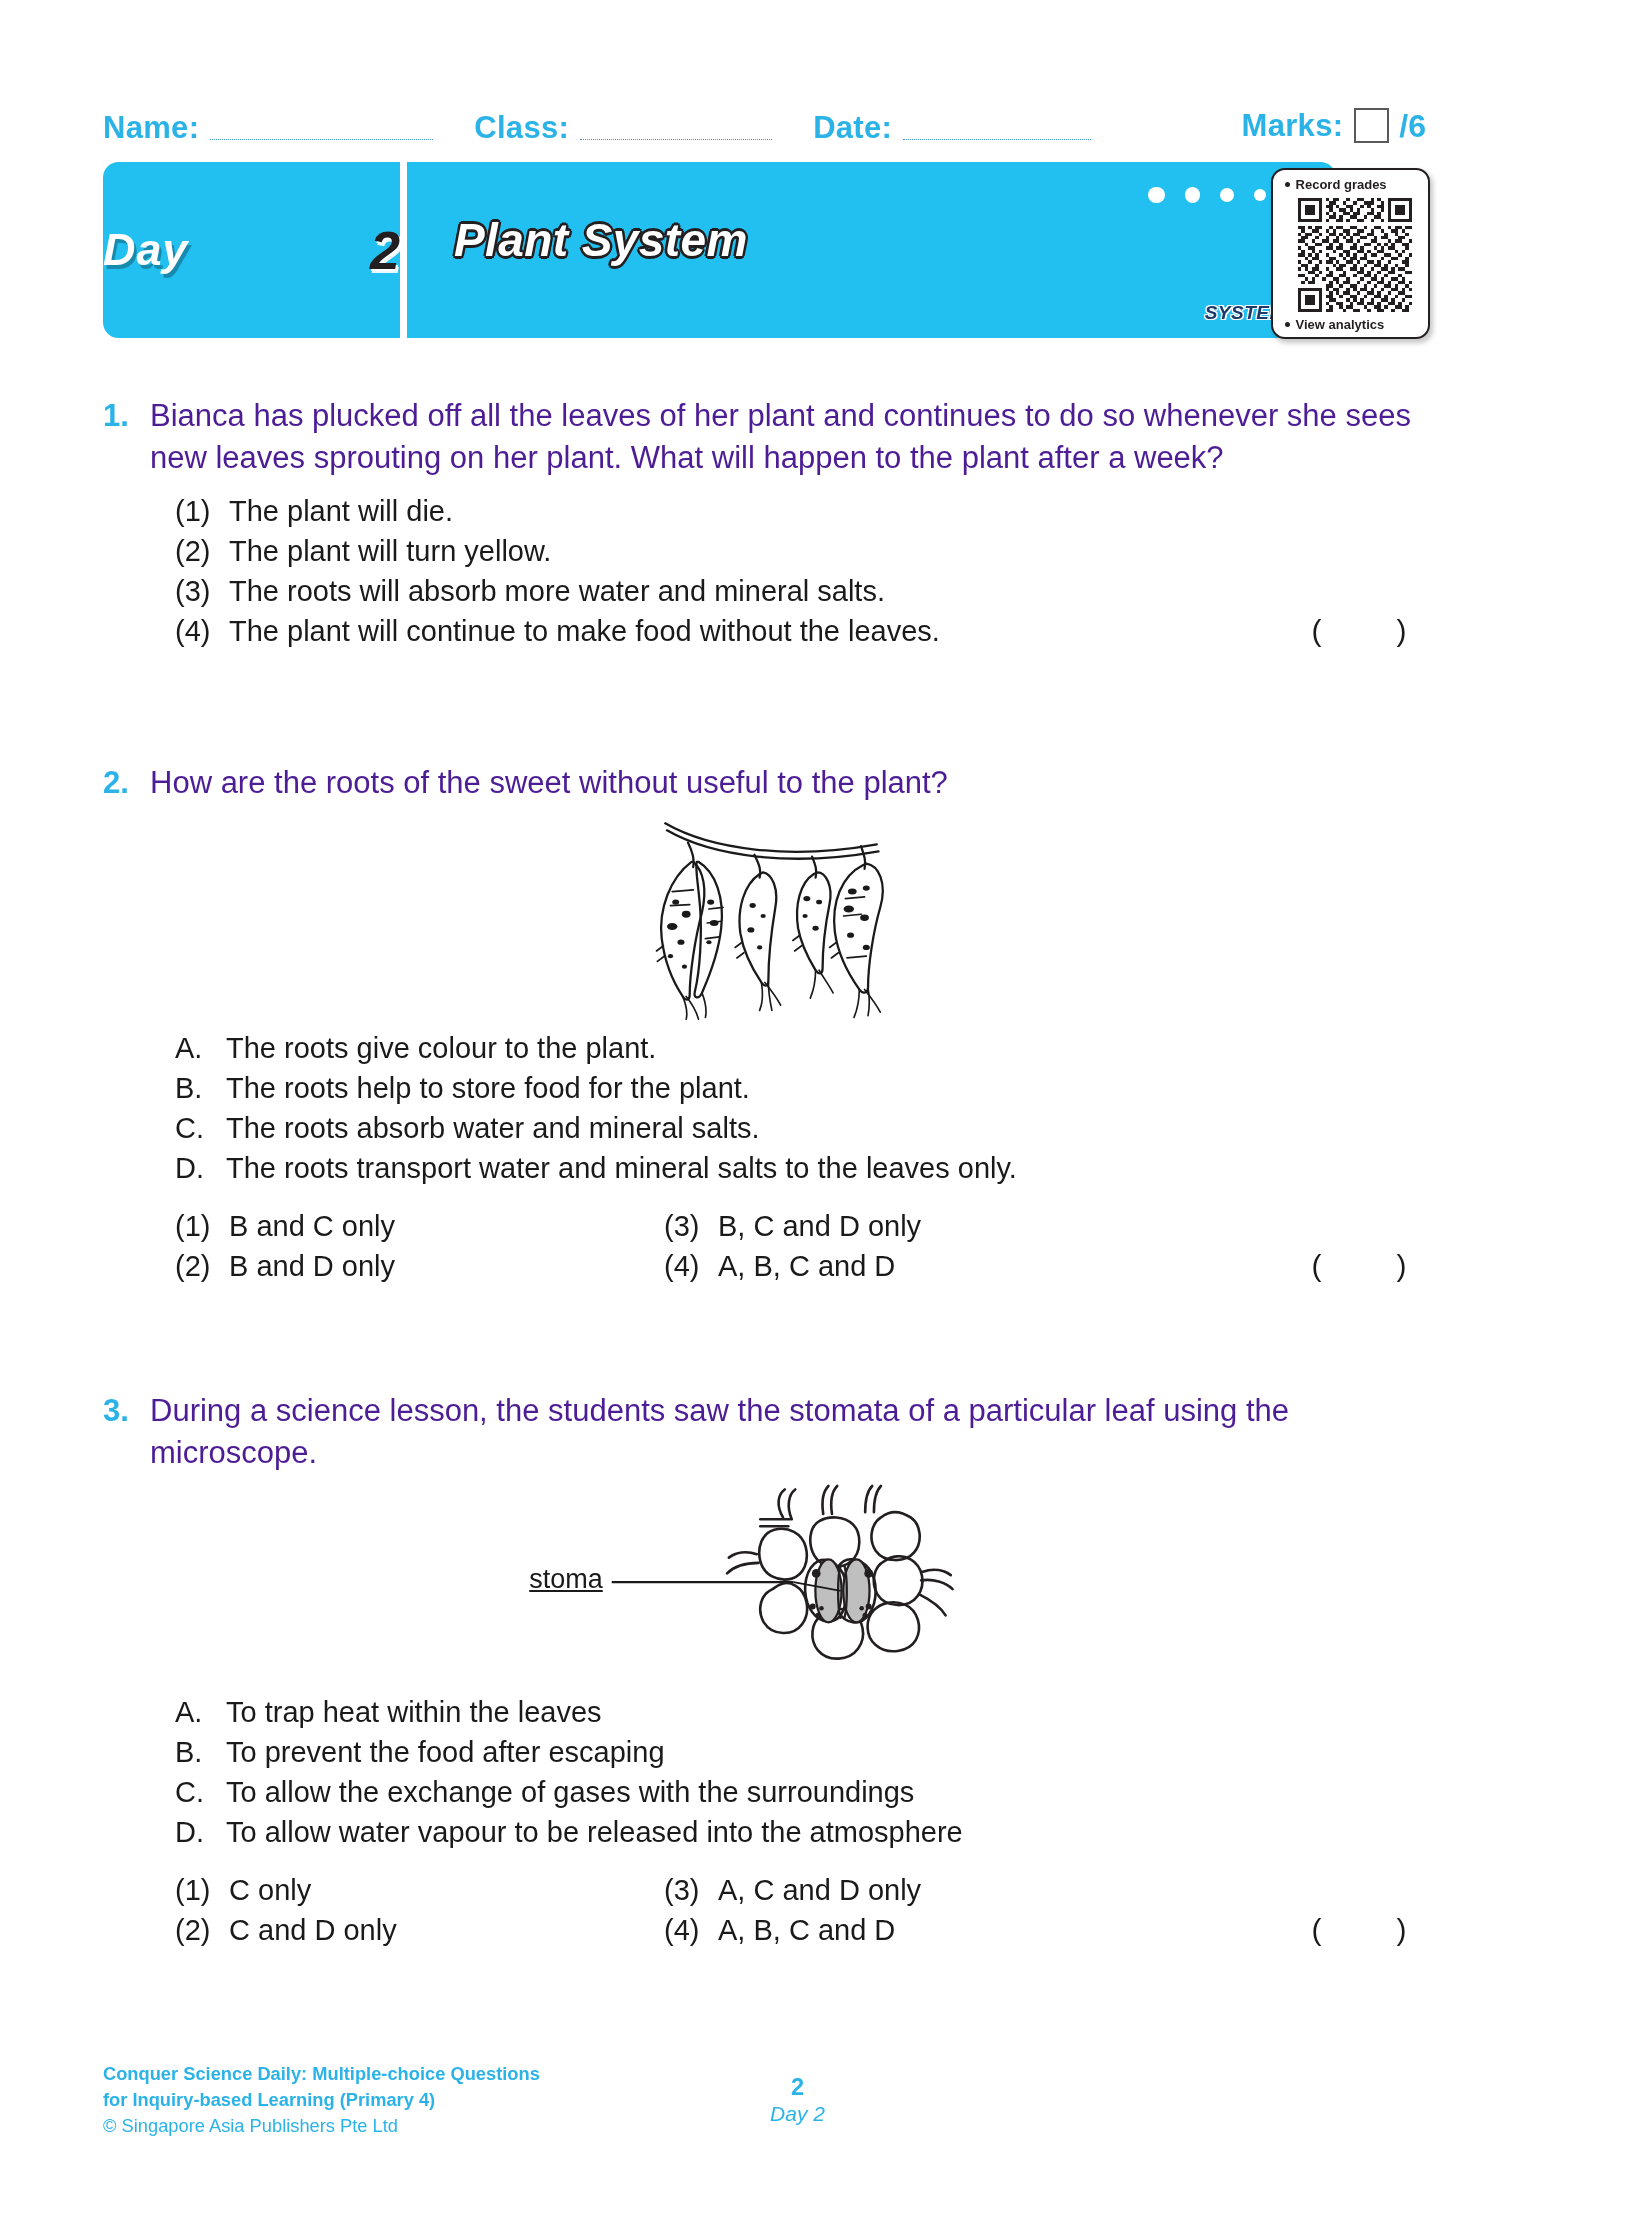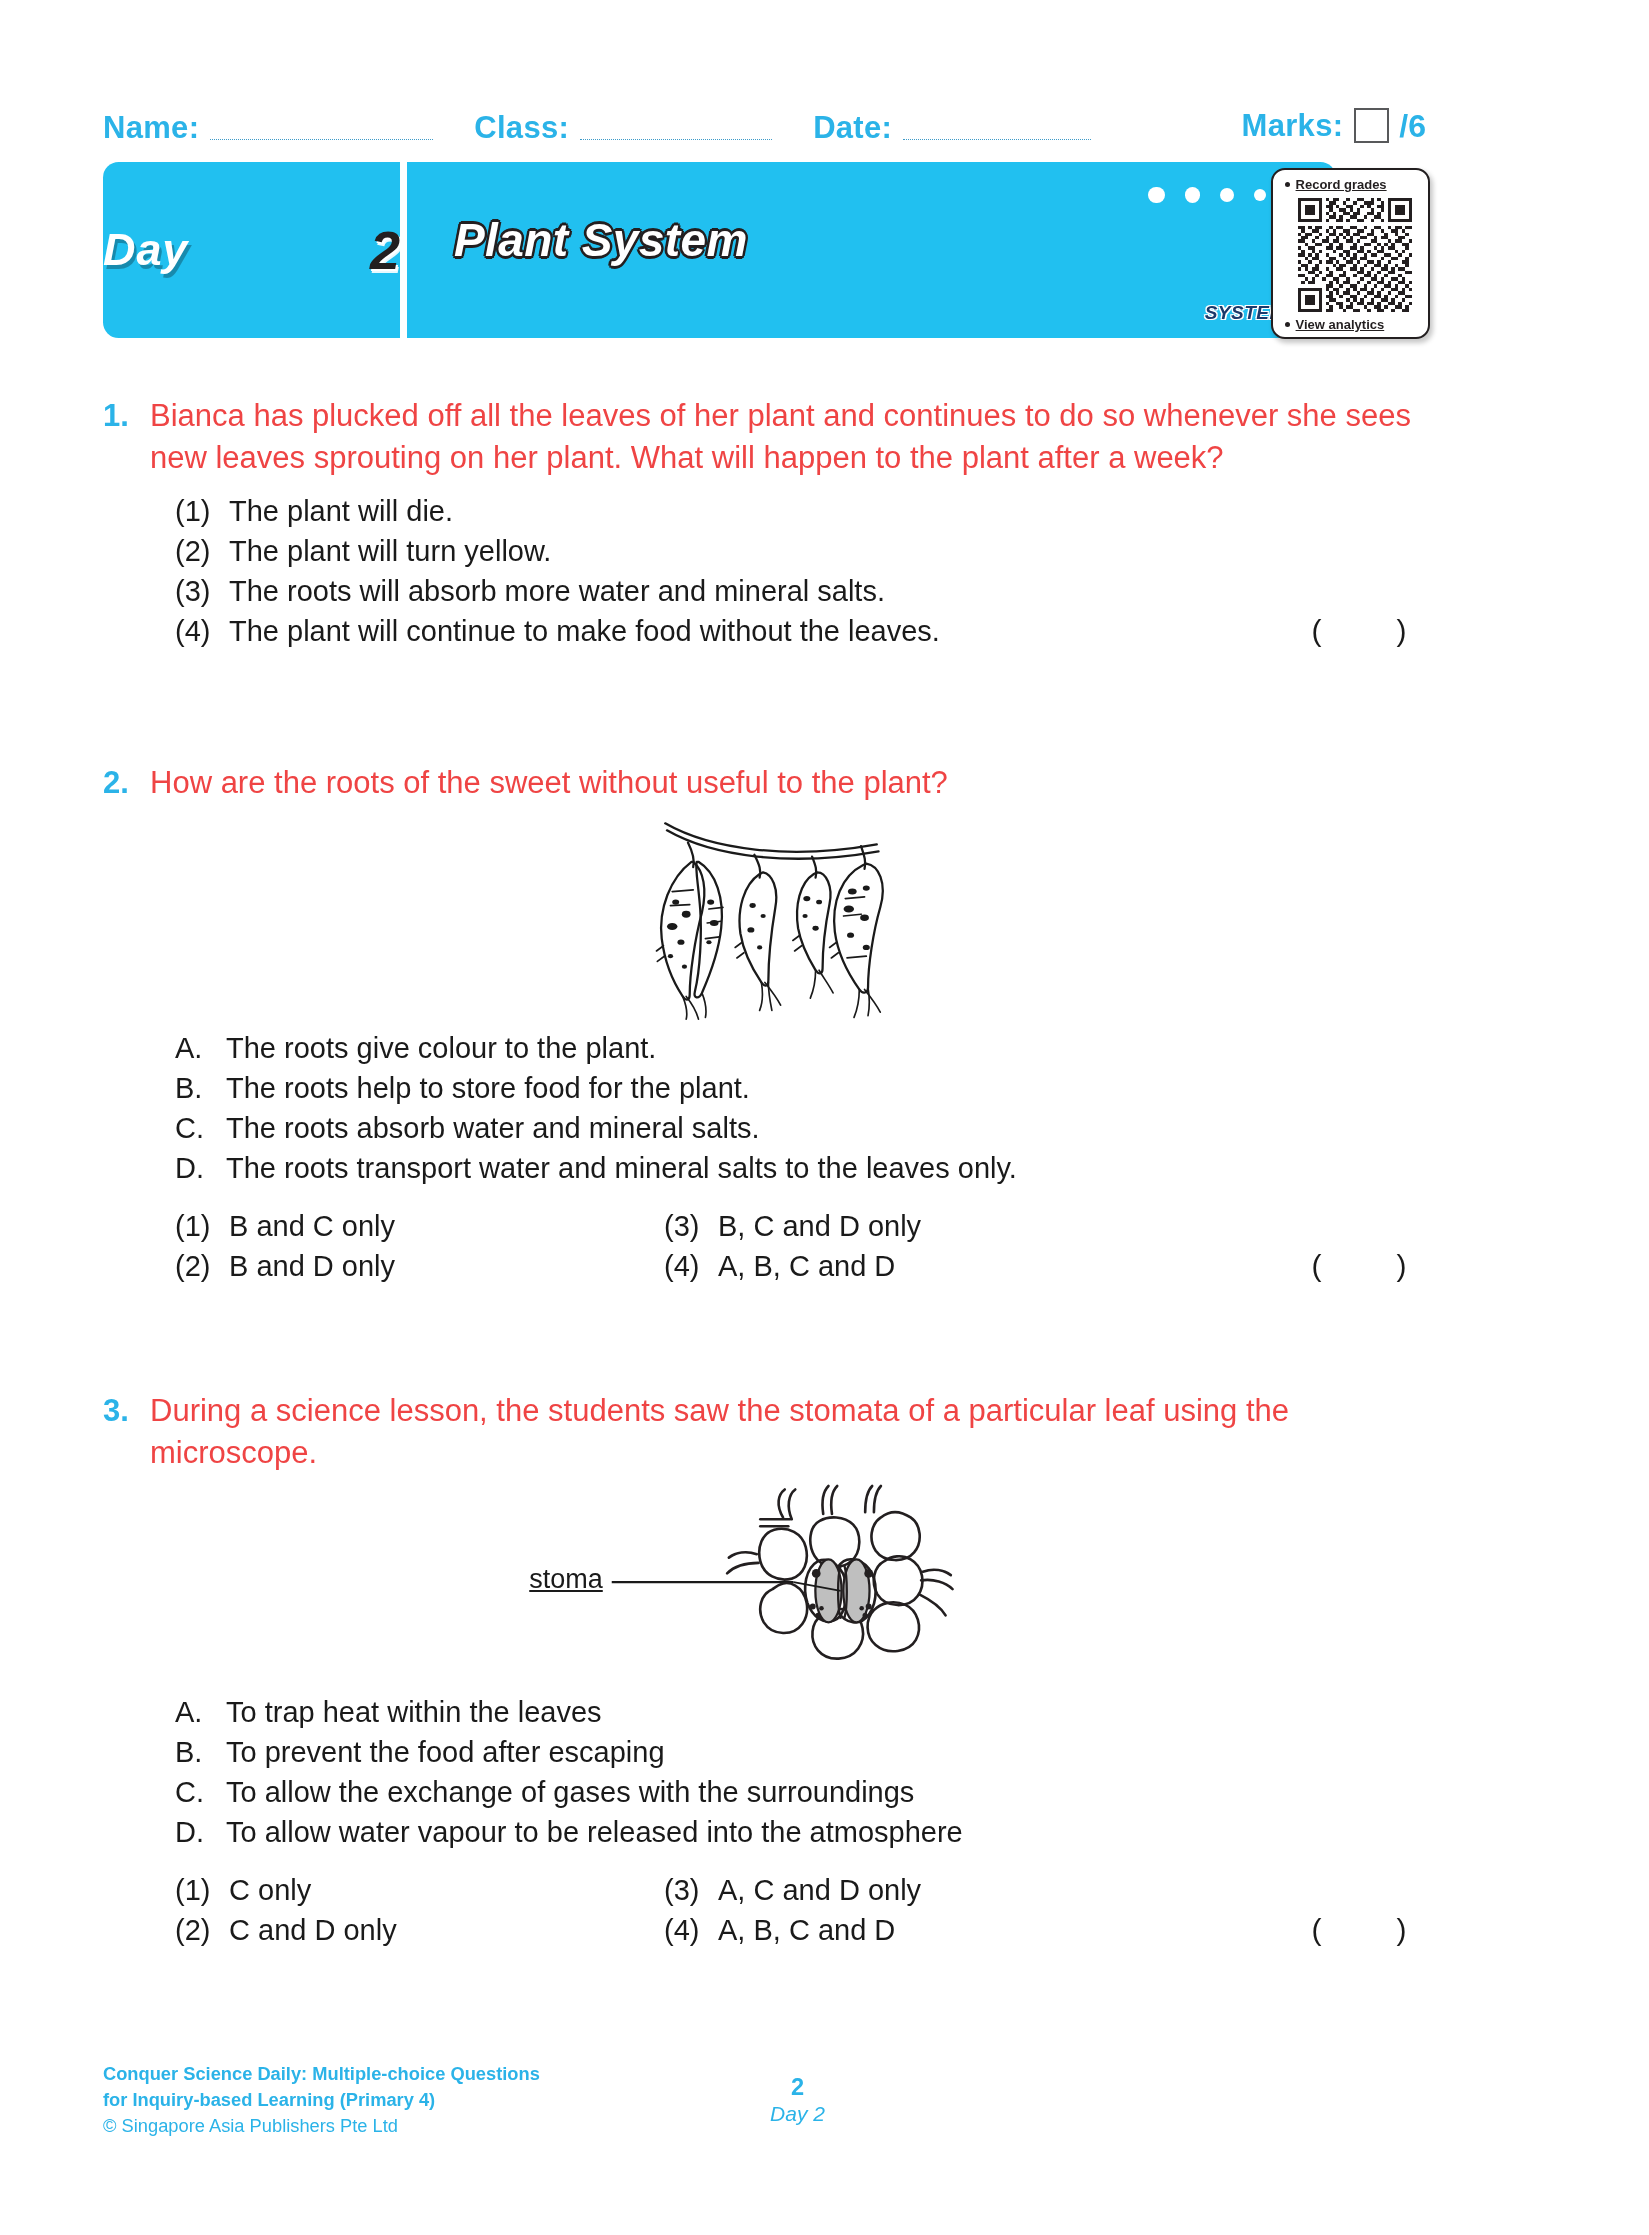--- a/index.html
+++ b/index.html
@@ -174,21 +174,20 @@
     position: absolute;
     left: 12.2px;
     right: 7px;
     display: flex;
     align-items: center;
     gap: 5.2px;
     font-size: 13px;
     font-weight: bold;
     color: #231F20;
     white-space: nowrap;
-    text-decoration: underline;
   }
   .qr-top { top: 7px; }
   .qr-bottom { bottom: 5.2px; }
   .qr-bullet {
     display: inline-block;
     width: 5.2px; height: 5.2px;
     background: #231F20;
     border-radius: 50%;
     flex: 0 0 auto;
   }
@@ -224,21 +223,21 @@
     color: #2BB3E8;
     font-size: 31px;
     font-weight: bold;
     width: 47px;
     flex: 0 0 47px;
     line-height: 42px;
   }
   .q-stem {
     font-size: 31px;
     line-height: 42px;
-    color: #ef4444;
+    color: #4c1d95;
     flex: 1;
   }
   .opts {
     margin-left: 72px;
     margin-top: 12.2px;
   }
   .opt-row {
     display: flex;
     align-items: baseline;
     font-size: 29px;

